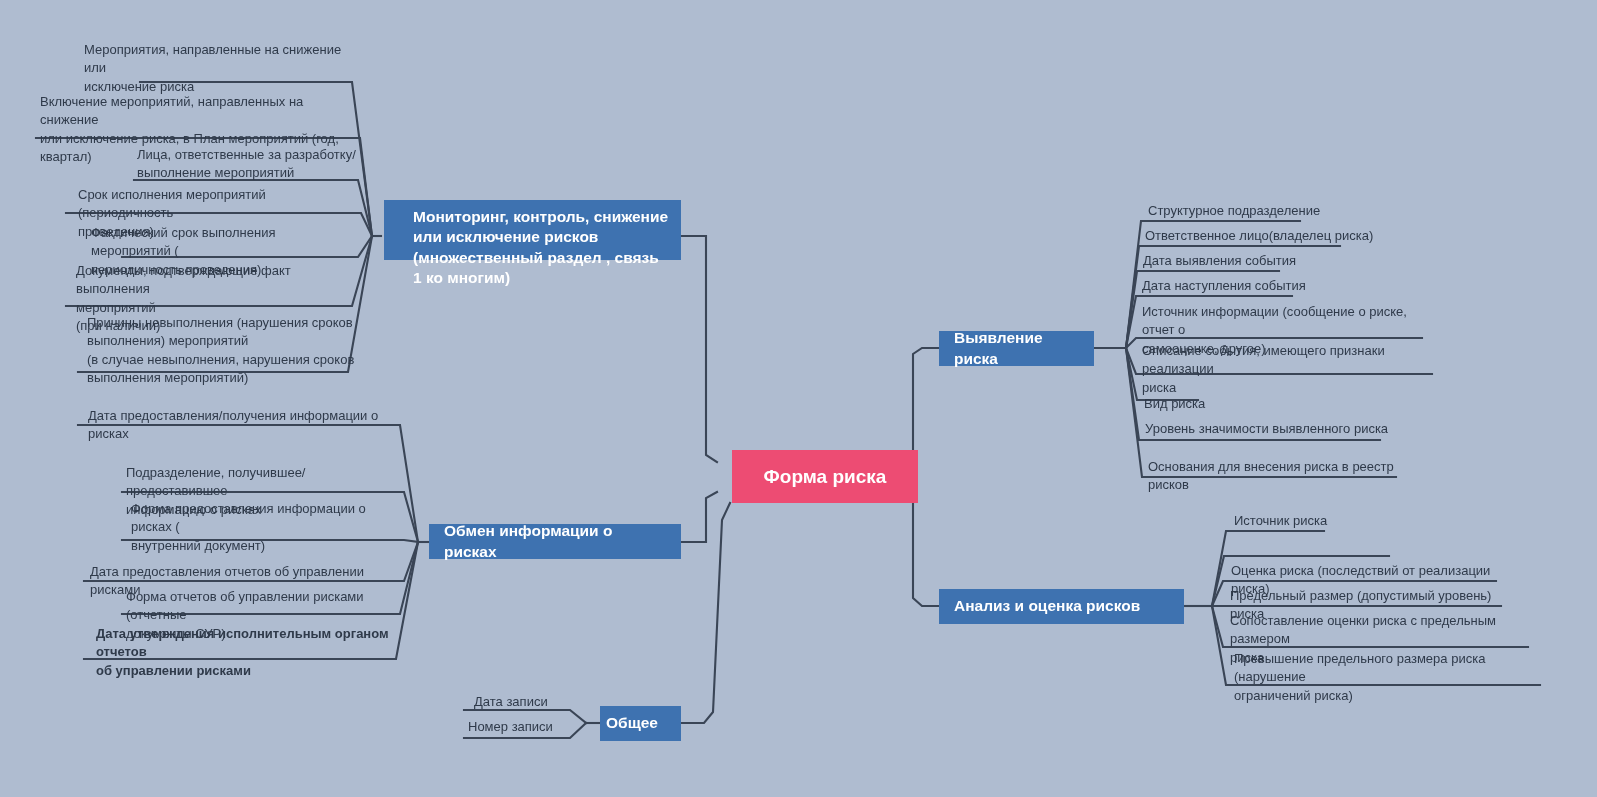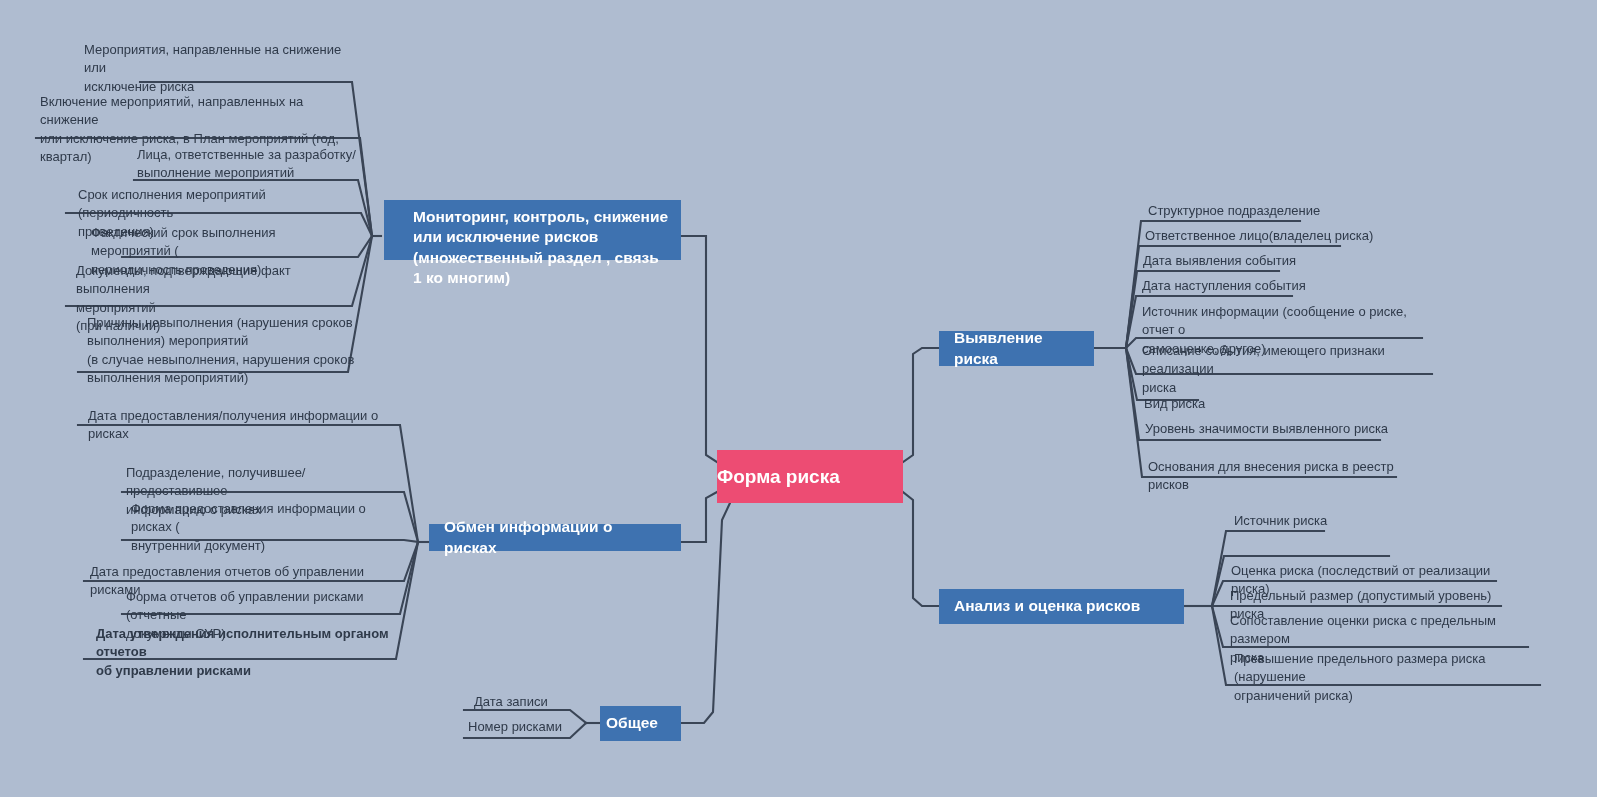--- a/index.html
+++ b/index.html
@@ -12,21 +12,21 @@
   #canvas{position:absolute;left:0;top:0;width:1597px;height:797px;}
   svg#wires{position:absolute;left:0;top:0;width:1597px;height:797px;pointer-events:none;}
 
   .node{
     position:absolute;box-sizing:border-box;
     color:#ffffff;font-weight:bold;
     display:flex;align-items:center;
     line-height:1.32;
   }
   .node.center{
-    background:#ed4c73;font-size:19px;justify-content:flex-start;
+    background:#ed4c73;font-size:19px;justify-content:center;margin-left:15px;
   }
   .node.branch{
     background:#3e72b0;font-size:15.5px;
   }
   .node.branch.multi{align-items:flex-start;}
 
   .leaf{
     position:absolute;box-sizing:border-box;
     color:#2f3a4a;font-size:13px;line-height:1.42;
     white-space:pre-line;
@@ -95,21 +95,21 @@
   </svg>
 
   <div class="node center" style="left:717px;top:450px;width:186px;height:53px;">
     <span>Форма риска</span>
   </div>
 
   <div class="node branch multi" style="left:384px;top:200px;width:297px;height:60px;padding:7px 12px 0 29px;">
     <span>Мониторинг, контроль, снижение или исключение рисков (множественный раздел , связь 1 ко многим)</span>
   </div>
 
-  <div class="node branch" style="left:429px;top:524px;width:252px;height:27px;padding:0 15px;">
+  <div class="node branch" style="left:429px;top:524px;width:252px;height:35px;padding:0 15px;">
     <span>Обмен информации о рисках</span>
   </div>
 
   <div class="node branch" style="left:600px;top:706px;width:81px;height:35px;padding:0 6px;">
     <span>Общее</span>
   </div>
 
   <div class="node branch" style="left:939px;top:331px;width:155px;height:35px;padding:0 15px;">
     <span>Выявление риска</span>
   </div>
@@ -142,21 +142,21 @@
 информацию о рисках</div>
   <div class="leaf" style="left:131px;top:500px;width:275px;">Форма предоставления информации о рисках (
 внутренний документ)</div>
   <div class="leaf" style="left:90px;top:563px;width:300px;">Дата предоставления отчетов об управлении рисками</div>
   <div class="leaf" style="left:126px;top:588px;width:275px;">Форма отчетов об управлении рисками (отчетные
 документы СУР)</div>
   <div class="leaf" style="left:96px;top:625px;width:300px;font-weight:bold;">Дата утверждения исполнительным органом отчетов
 об управлении рисками</div>
 
   <div class="leaf" style="left:474px;top:693px;width:160px;">Дата записи</div>
-  <div class="leaf" style="left:468px;top:718px;width:160px;">Номер рисками</div>
+  <div class="leaf" style="left:468px;top:718px;width:160px;">Номер записи</div>
 
   <div class="leaf r" style="left:1148px;top:202px;width:300px;">Структурное подразделение</div>
   <div class="leaf r" style="left:1145px;top:227px;width:300px;">Ответственное лицо(владелец риска)</div>
   <div class="leaf r" style="left:1143px;top:252px;width:300px;">Дата выявления события</div>
   <div class="leaf r" style="left:1142px;top:277px;width:300px;">Дата наступления события</div>
   <div class="leaf r" style="left:1142px;top:303px;width:295px;">Источник информации (сообщение о риске, отчет о
 самооценке, другое)</div>
   <div class="leaf r" style="left:1142px;top:342px;width:295px;">Описание события, имеющего признаки реализации
 риска</div>
   <div class="leaf r" style="left:1144px;top:395px;width:280px;">Вид риска</div>

